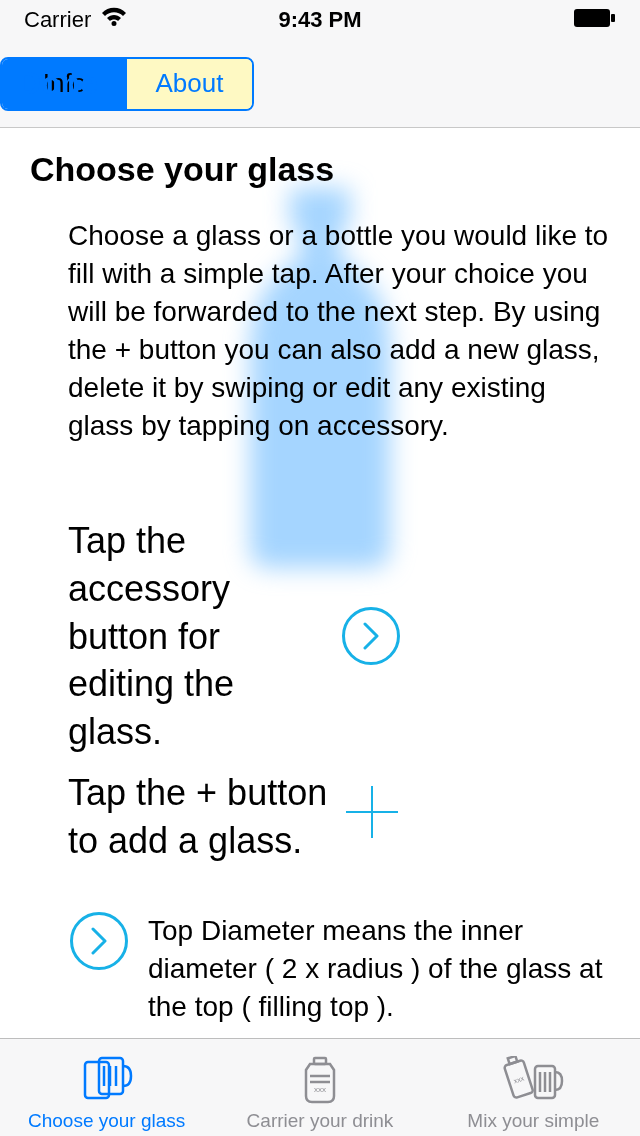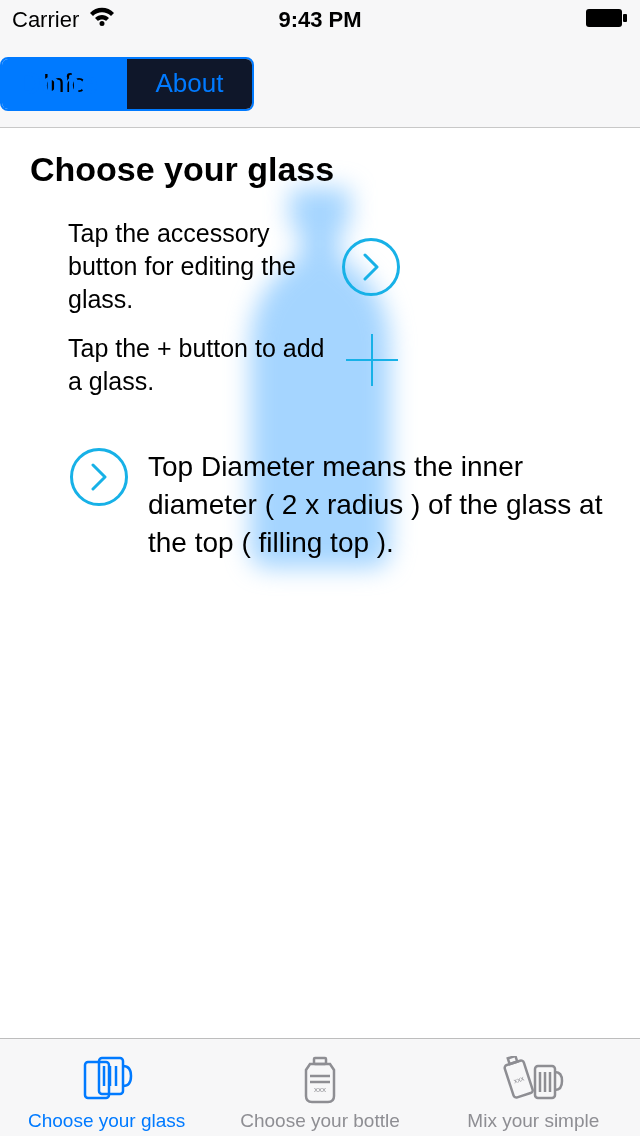--- a/index.html
+++ b/index.html
@@ -1,36 +1,36 @@
 <!DOCTYPE html>
 <html><head>
   <meta charset="utf-8">
   <style>
     * { margin: 0; padding: 0; box-sizing: border-box; }
     html, body { width: 640px; height: 1136px; overflow: hidden; font-family: -apple-system, "Helvetica Neue", Helvetica, Arial, sans-serif; background: #fff; }
 
-    .status-bar { height: 40px; background: #f7f7f8; display: flex; align-items: center; justify-content: space-between; padding: 0 12px; font-size: 22px; font-weight: 500; }
+    .status-bar { height: 40px; background: #f7f7f8; display: flex; align-items: center; justify-content: space-between; padding: 0 24px; font-size: 22px; font-weight: 500; }
     .status-left { display: flex; align-items: center; gap: 10px; }
     .status-time { position: absolute; left: 0; right: 0; text-align: center; font-weight: 600; pointer-events: none; }
     .wifi-icon { display: inline-block; }
 
     .nav-bar { height: 88px; background: #f7f7f8; border-bottom: 1px solid #c8c8c8; display: flex; align-items: center; justify-content: flex-start; position: relative; }
     .done-btn { position: absolute; left: 18px; font-size: 32px; font-weight: 600; color: #007aff; background: none; border: none; cursor: pointer; }
     .seg-control { display: flex; border-radius: 8px; overflow: hidden; border: 2px solid #007aff; }
-    .seg-btn { width: 125px; height: 50px; font-size: 26px; background: #0f172a; color: #007aff; border: none; cursor: pointer; }
+    .seg-btn { width: 125px; height: 50px; font-size: 26px; background: #fef9c3; color: #007aff; border: none; cursor: pointer; }
     .seg-btn.active { background: #007aff; color: #000000; }
 
     .content { position: relative; height: calc(1136px - 40px - 88px - 98px); overflow: hidden; padding: 22px 30px 0 30px; }
     .bg-bottle { position: absolute; left: 50%; top: 60px; transform: translateX(-50%); font-size: 380px; color: rgba(105,185,255,0.35); filter: blur(12px); pointer-events: none; z-index: 0; }
     .content-inner { position: relative; z-index: 1; }
     .title { font-size: 34px; font-weight: 700; margin-bottom: 28px; }
     .body-text { font-size: 28px; line-height: 1.36; margin-left: 38px; color: #000; }
     .body-text.p1 { margin-bottom: 72px; }
     .row { display: flex; align-items: center; margin-bottom: 14px; }
-    .row .txt { width: 260px; font-size: 25px; line-height: 1.32; }
+    .row .txt { width: 260px; font-size: 36px; line-height: 1.32; }
     .row .ico { flex: 1; display: flex; justify-content: flex-start; padding-left: 14px; }
     .circle-chevron { width: 58px; height: 58px; border: 3px solid #17b1e7; border-radius: 50%; display: flex; align-items: center; justify-content: center; }
     .circle-chevron svg { width: 20px; height: 28px; }
     .plus-icon svg { width: 60px; height: 60px; }
     .diameter-row { display: flex; align-items: flex-start; margin-top: 48px; }
     .diameter-row .ico2 { width: 58px; height: 58px; border: 3px solid #17b1e7; border-radius: 50%; display: flex; align-items: center; justify-content: center; margin-right: 20px; flex-shrink: 0; margin-left: 2px; }
     .diameter-row .txt2 { font-size: 28px; line-height: 1.36; }
 
     .tab-bar { position: absolute; bottom: 0; left: 0; right: 0; height: 98px; background: #f7f7f8; border-top: 1px solid #bdbdbd; display: flex; }
     .tab { flex: 1; display: flex; flex-direction: column; align-items: center; justify-content: flex-end; padding-bottom: 4px; cursor: pointer; }
@@ -70,20 +70,21 @@
 </div>
 
 <div class="content">
   <div class="bg-bottle">
     <svg width="220" height="380" viewBox="0 0 220 380">
         <path d="M80 0 h60 v40 h-10 v30 q50 30 50 90 v200 q0 20 -20 20 h-100 q-20 0 -20 -20 v-200 q0 -60 50 -90 v-30 h-10 z" fill="rgba(105,185,255,0.6)"></path>
       </svg>
   </div>
   <div class="content-inner">
     <h1 class="title">Choose your glass</h1>
+    <p class="body-text p1">Choose a glass or a bottle you would like to fill with a simple tap. After your choice you will be forwarded to the next step. By using the + button you can also add a new glass, delete it by swiping or edit any existing glass by tapping on accessory.</p>
 
     <div class="body-text">
       <div class="row">
         <div class="txt">Tap the accessory button for editing the glass.</div>
         <div class="ico">
           <div class="circle-chevron">
             <svg viewBox="0 0 20 28">
                 <path d="M4 2 L16 14 L4 26" stroke="#17b1e7" stroke-width="3" fill="none" stroke-linecap="round" stroke-linejoin="round"></path>
               </svg>
           </div>
@@ -130,21 +131,21 @@
   <div class="tab">
     <div class="tab-icon">
       <svg width="48" height="48" viewBox="0 0 48 48" fill="none" stroke-width="2.5">
         <path d="M14 8 h20 l4 6 v26 q0 6 -6 6 h-16 q-6 0 -6 -6 v-26 z"></path>
         <rect x="18" y="2" width="12" height="6" rx="1"></rect>
         <line x1="14" y1="20" x2="34" y2="20"></line>
           <line x1="14" y1="26" x2="34" y2="26"></line>
         <text x="24" y="36" font-size="8" text-anchor="middle" stroke="none" fill="#8e8e93">xxx</text>
       </svg>
     </div>
-    <div class="tab-label">Choose your bottle</div>
+    <div class="tab-label">Carrier your drink</div>
   </div>
   <div class="tab">
     <div class="tab-icon">
       <svg width="64" height="48" viewBox="0 0 64 48" fill="none" stroke-width="2.5">
         <g transform="rotate(-18 18 24)">
           <rect x="8" y="6" width="20" height="34" rx="3"></rect>
           <rect x="14" y="0" width="8" height="6"></rect>
           <text x="18" y="26" font-size="7" text-anchor="middle" stroke="none" fill="#8e8e93">xxx</text>
         </g>
         <rect x="34" y="10" width="20" height="32" rx="3"></rect>

